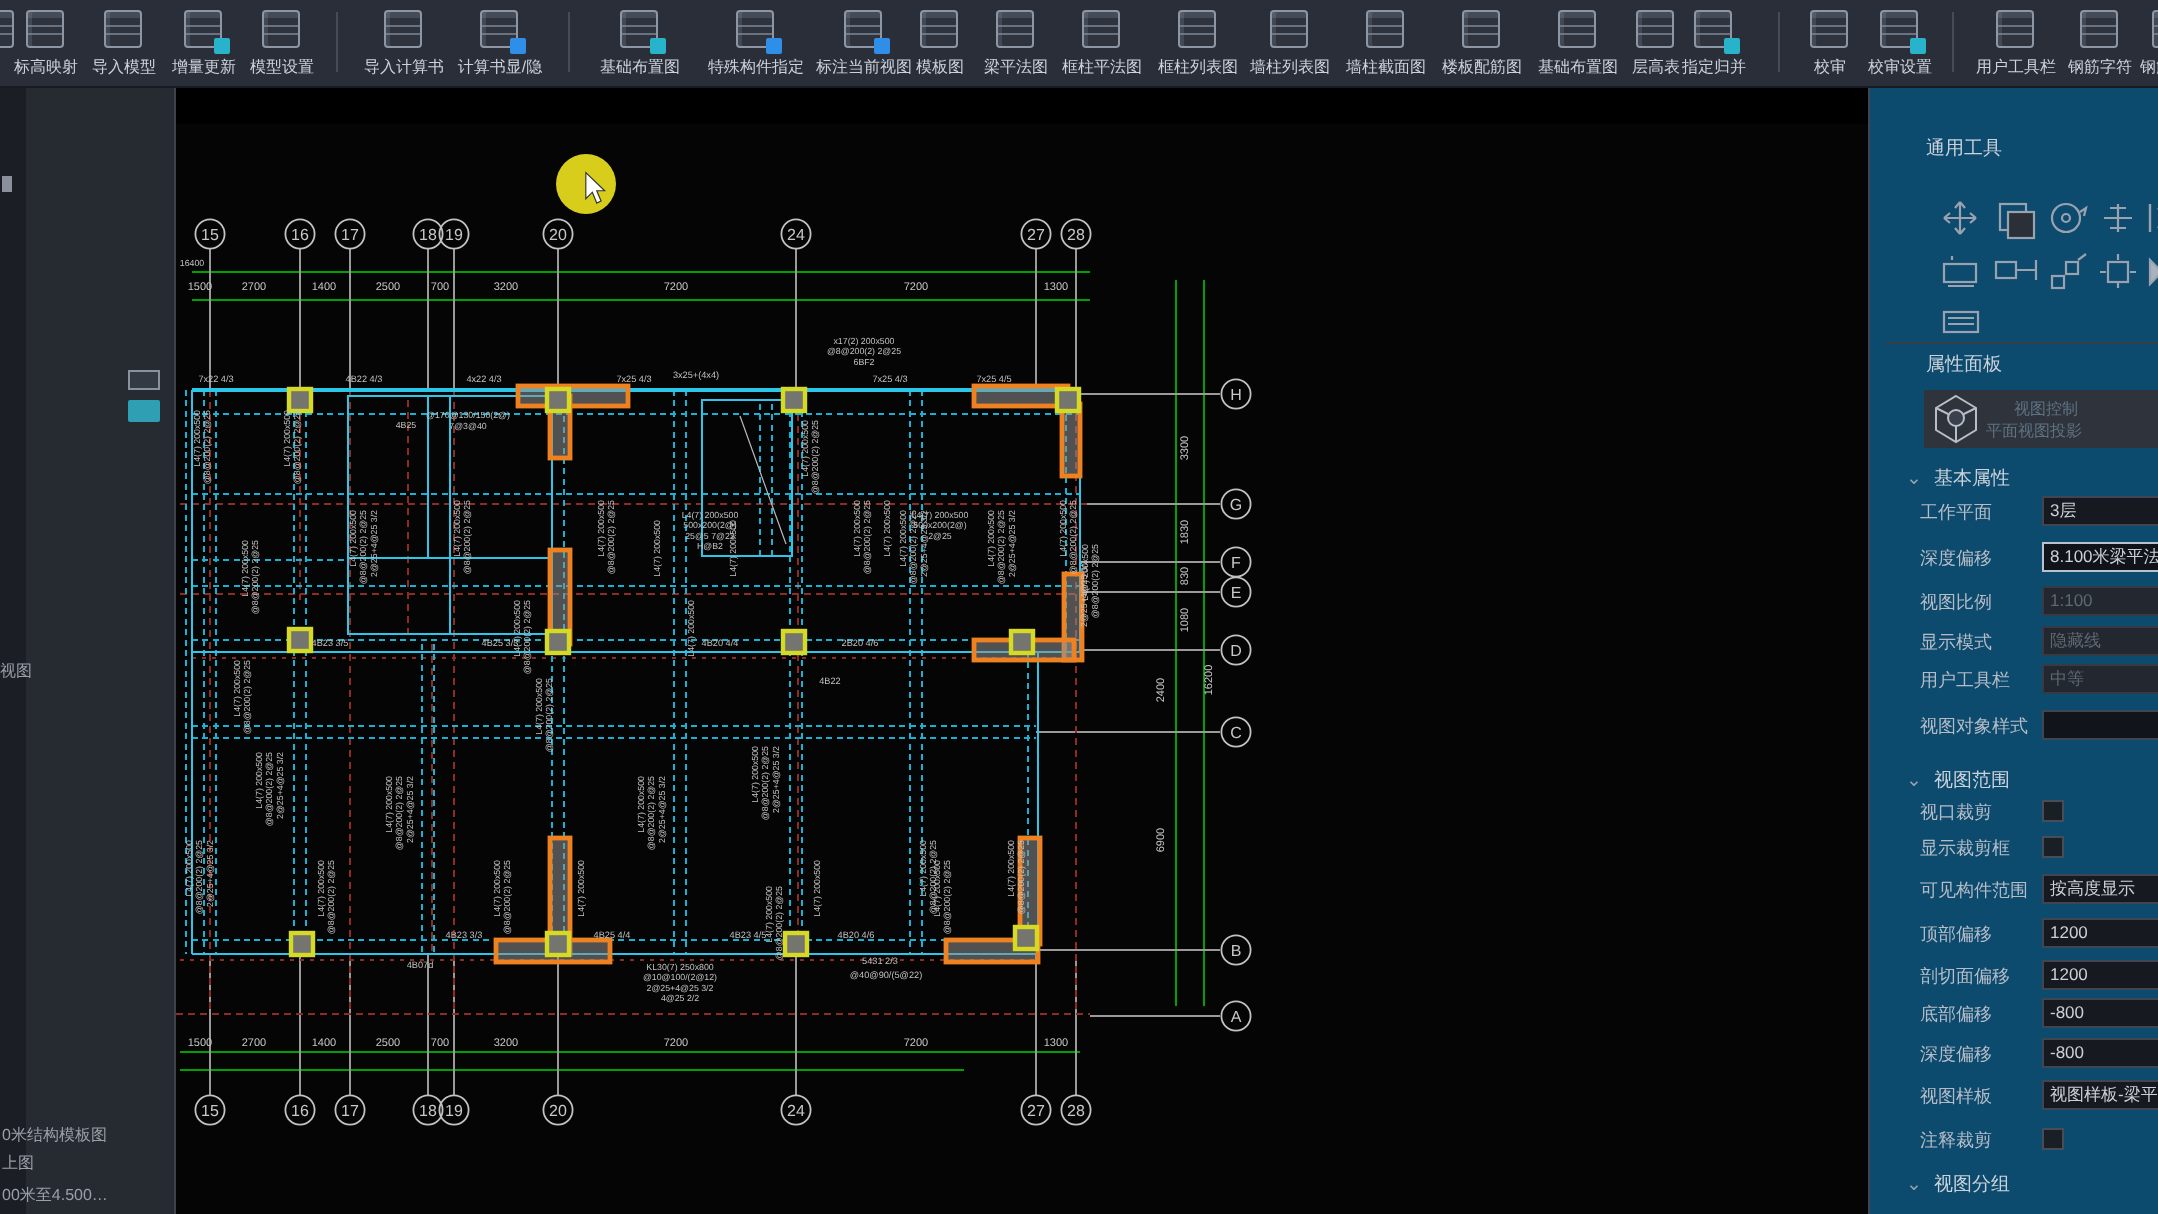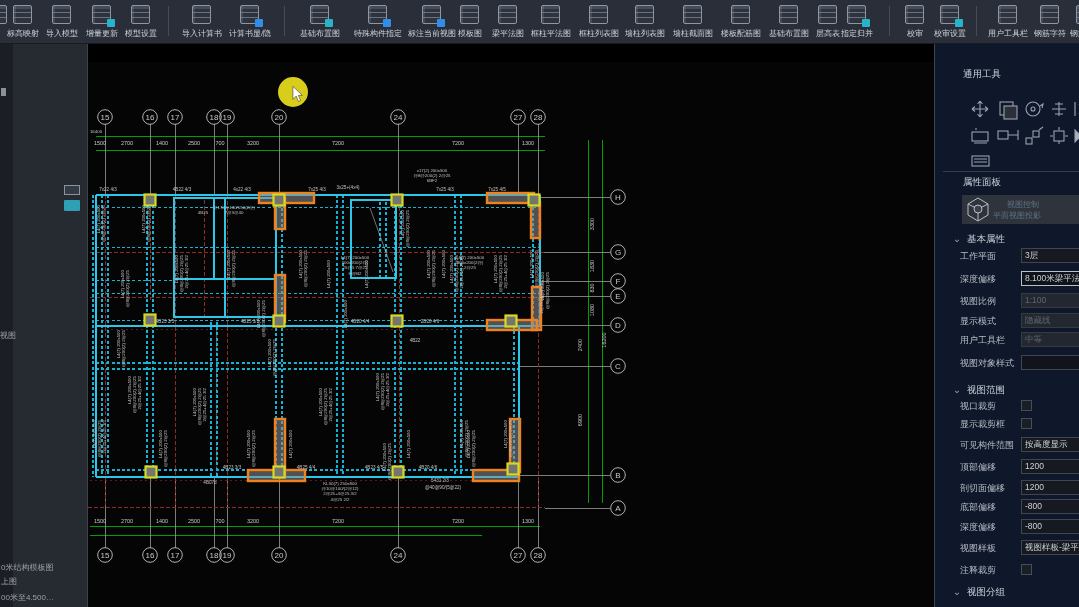--- a/index.html
+++ b/index.html
@@ -43,21 +43,21 @@
 
 #cv { position:absolute; left:88px; top:62px; width:846px; height:545px; background:#050506; }
 
 #halo { position:absolute; left:278px; top:77px; width:30px; height:30px; border-radius:50%;
   background:#d9cd1c; }
 #tip { position:absolute; left:306px; top:84px; width:190px; height:20px;
   background:rgba(8,10,12,.96); border:1px solid #ccd1d7; color:#f0f0f0;
   font-size:13.5px; font-weight:bold; text-align:center; line-height:19px;
   letter-spacing:0.5px; white-space:nowrap; }
 
-#rp { position:absolute; left:934px; top:44px; width:145px; height:563px; background:#0f172a;
+#rp { position:absolute; left:934px; top:44px; width:145px; height:563px; background:#0c4a6e;
   border-left:1px solid #40464f; }
 #rp .hd { position:absolute; left:28px; font-size:9.5px; color:#ccd2da; }
 #rp .sep { position:absolute; left:8px; width:137px; height:1px; background:#22262d;
   border-bottom:1px solid #383e48; }
 .plab { position:absolute; left:25px; font-size:9px; color:#b6bcc6; white-space:nowrap; }
 .pbox { position:absolute; left:86px; width:62px; height:15px; background:#161a20;
   border:1px solid #3f4652; color:#ccd1d8; font-size:8.5px; line-height:13px;
   padding-left:3px; white-space:nowrap; overflow:hidden; }
 .pbox.dis { background:#232830; border-color:#343b46; color:#5f6773; }
 .pbox.hl { border-color:#b9c1cd; background:#10141a; }

